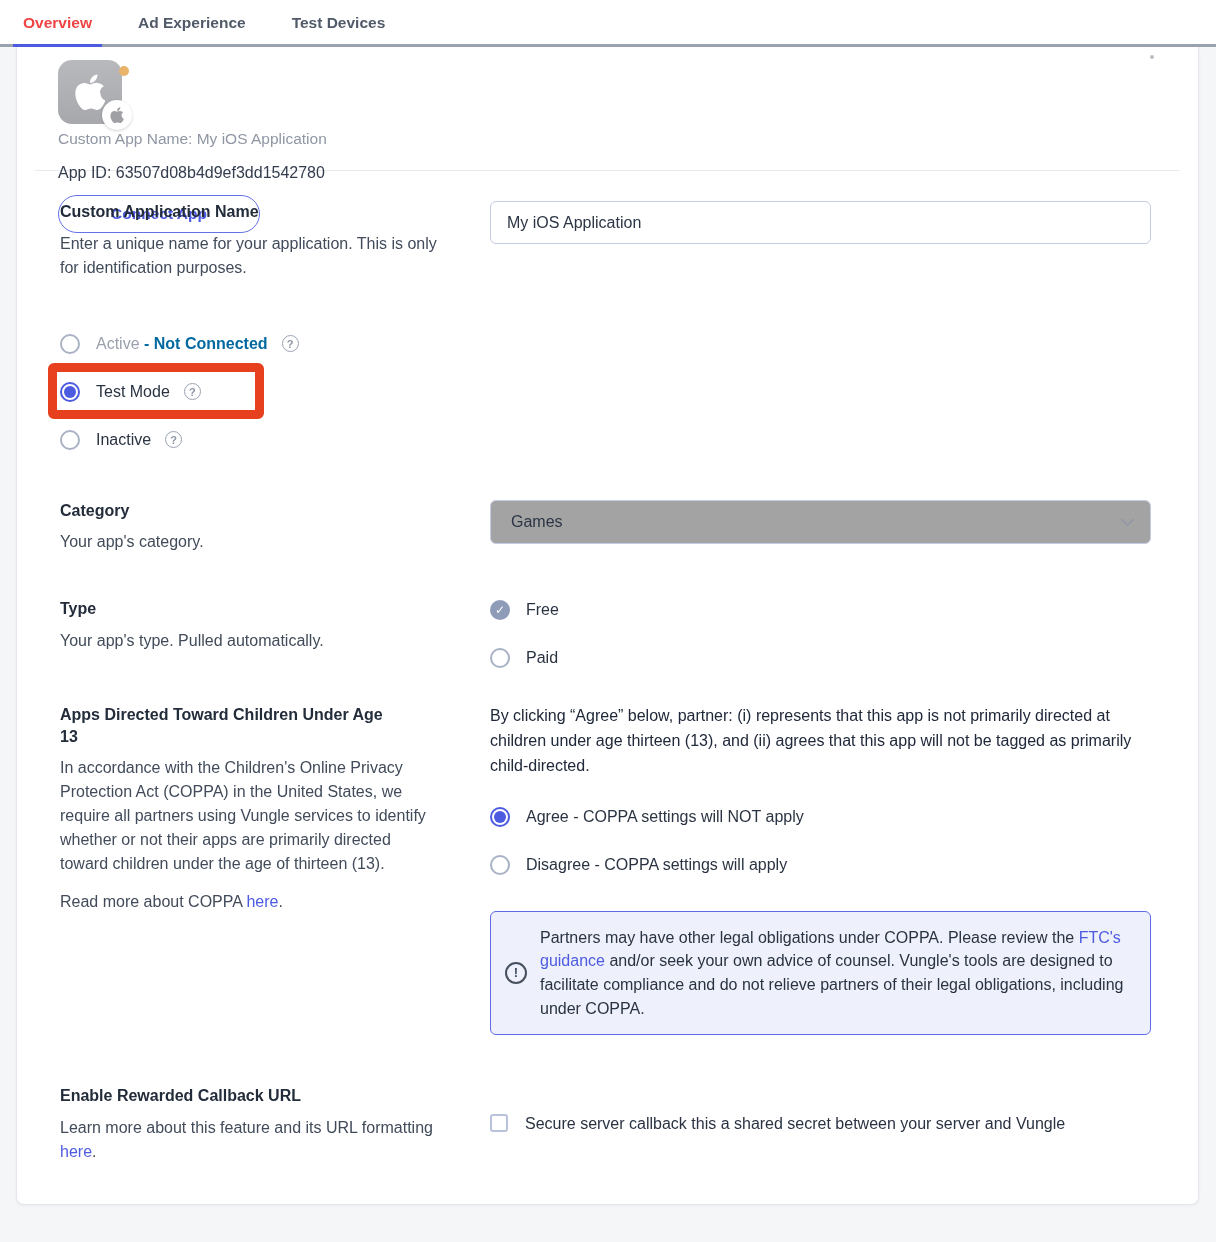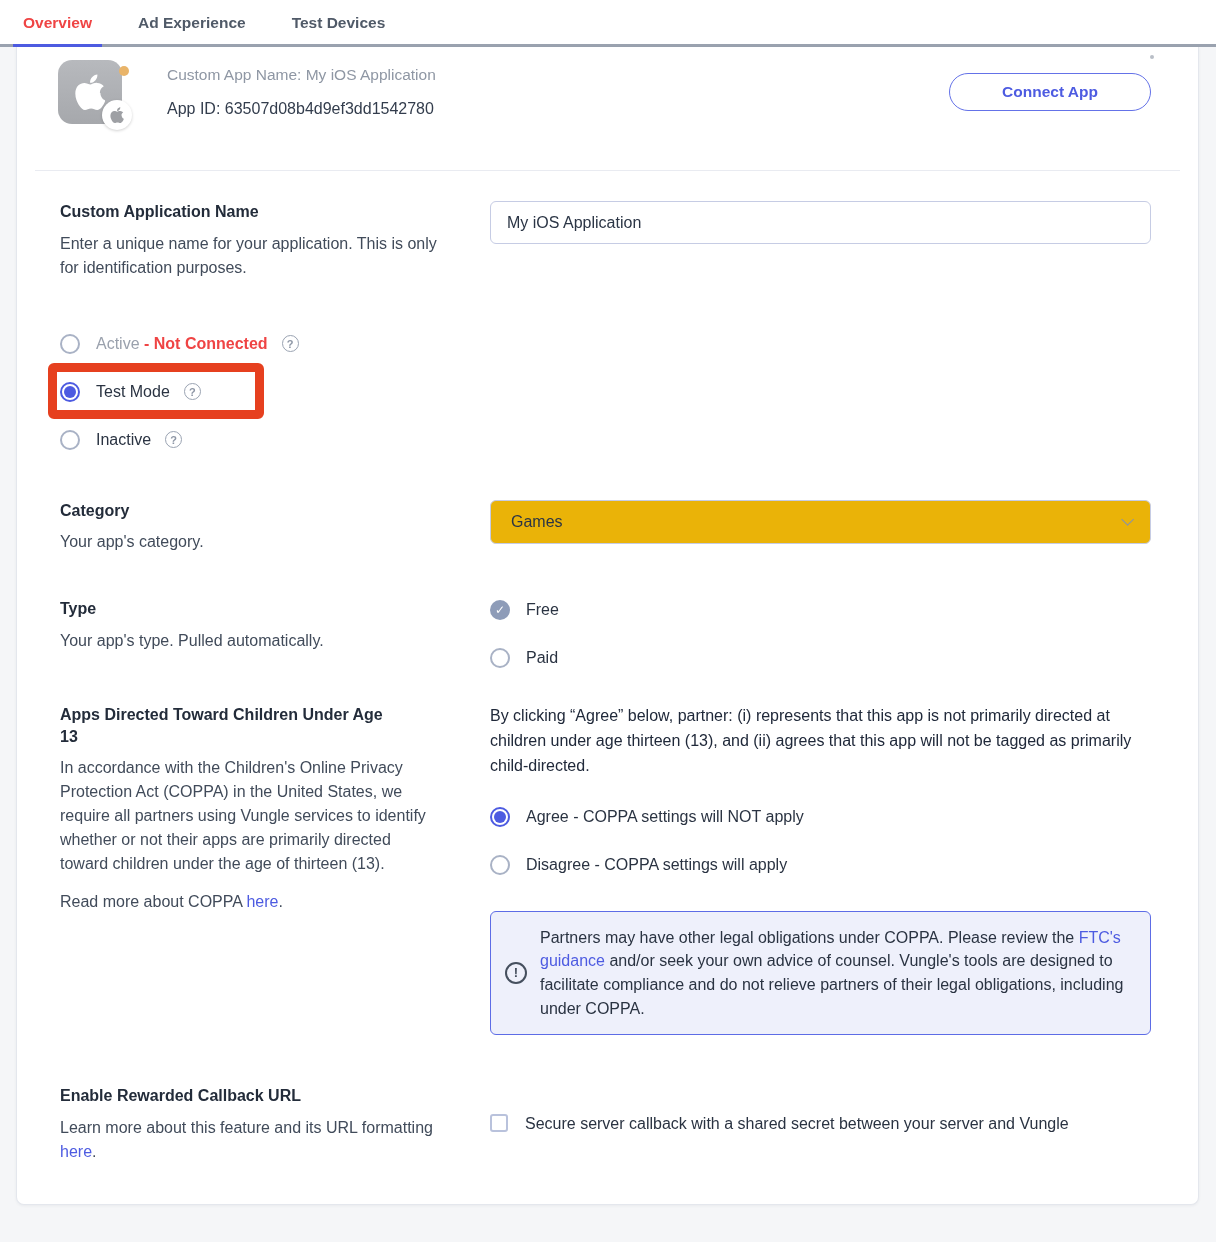--- a/index.html
+++ b/index.html
@@ -16,21 +16,21 @@
   .tab.active { color:#ef4444; font-weight:700; border-bottom-color:#4d5be1; }
 
   
   .card { position:relative; width:1183px; margin-left:16px; background:#ffffff;
     border:1px solid #e4e7ed; border-top:none; border-radius:0 0 8px 8px;
     box-shadow:0 1px 3px rgba(40,50,70,.06); }
   .ui-dot { position:absolute; top:8px; right:44px; width:4px; height:4px;
     border-radius:50%; background:#b9bec7; }
 
   
-  .card-header { display:flex; align-items:flex-start; padding:13px 47px 0 41px; height:123px; }
+  .card-header { display:flex; align-items:flex-start; padding:13px 47px 0 41px; height:123px;flex-direction:column; }
   .app-icon-wrap { position:relative; width:64px; height:64px; margin-right:45px; flex-shrink:0; }
   .app-icon { width:64px; height:64px; border-radius:14px;
     background:linear-gradient(#b7b9bd,#a6a8ac);
     display:flex; align-items:center; justify-content:center; }
   .app-icon svg { width:30px; height:40px; fill:#ffffff; }
   .app-badge { position:absolute; right:-10px; bottom:-6px; width:30px; height:30px;
     border-radius:50%; background:#ffffff; box-shadow:0 1px 3px rgba(0,0,0,.18);
     display:flex; align-items:center; justify-content:center; }
   .app-badge svg { width:14px; height:18px; fill:#9ea0a4; }
   .status-dot { position:absolute; top:6px; right:-7px; width:10px; height:10px;
@@ -54,37 +54,37 @@
     line-height:1.35; max-width:330px; }
   .col-label p { font-size:16px; color:#414b5a; line-height:1.5; }
   .col-field { flex:1; min-width:0; }
 
   .text-input { width:100%; height:43px; border:1px solid #c6cce4; border-radius:6px;
     padding:0 16px; font-size:16px; color:#2b3545; font-family:inherit; background:#fff; }
   .text-input::placeholder { color:#c3c9d6; }
 
   .select { width:100%; height:44px; border:1px solid #c6cce4; border-radius:6px;
     padding:0 20px; display:flex; align-items:center; justify-content:space-between;
-    font-size:16px; color:#2b3545; cursor:pointer; background:#eab308; }
+    font-size:16px; color:#2b3545; cursor:pointer; background:#a3a3a3; }
   .chevron { width:9px; height:9px; border-right:1.5px solid #8a93a8;
     border-bottom:1.5px solid #8a93a8; transform:rotate(45deg) translateY(-3px); }
 
   .choice-row { display:flex; align-items:center; height:24px; }
   .gap24 { margin-bottom:24px; }
   .radio { width:20px; height:20px; border:2px solid #a9b2c5; border-radius:50%;
     background:#fff; flex-shrink:0; cursor:pointer; position:relative; }
   .radio.selected { border-color:#4d5be1; }
   .radio.selected::after { content:""; position:absolute; inset:2px; border-radius:50%;
     background:#4d5be1; }
   .check-circle { width:20px; height:20px; border-radius:50%; background:#8e9cb8;
     color:#fff; font-size:12px; font-weight:700; display:flex; align-items:center;
     justify-content:center; flex-shrink:0; }
   .choice-label { margin-left:16px; font-size:16px; color:#2a3342; font-weight:500; }
   .choice-label .muted { color:#9aa1ad; }
-  .choice-label .danger { color:#ef4444; font-weight:700; }
+  .choice-label .danger { color:#0369a1; font-weight:700; }
   .help-icon { margin-left:14px; width:17px; height:17px; border:1.5px solid #9aa3b2;
     border-radius:50%; color:#8d96a5; font-size:11px; font-weight:700;
     display:inline-flex; align-items:center; justify-content:center; flex-shrink:0; }
 
   
   .annotated { position:relative; }
   .annotation-box { position:absolute; left:-12px; top:-17px; width:216px; height:56px;
     border:9px solid #e6401f; border-radius:6px; pointer-events:none; }
 
   .para { font-size:16px; color:#20293a; line-height:1.55; max-width:670px; }
@@ -225,19 +225,19 @@
     </div>
 
     <div class="row">
       <div class="col-label">
         <h3>Enable Rewarded Callback URL</h3>
         <p><span>Learn more about this feature and its URL formatting </span><a class="link">here</a><span>.</span></p>
       </div>
       <div class="col-field">
         <div class="checkbox-row">
           <span class="checkbox"></span>
-          <span class="checkbox-label">Secure server callback with a shared secret between your server and Vungle</span>
+          <span class="checkbox-label">Secure server callback this a shared secret between your server and Vungle</span>
         </div>
       </div>
     </div>
 
   </div>
 </div>
 
 </body></html>

